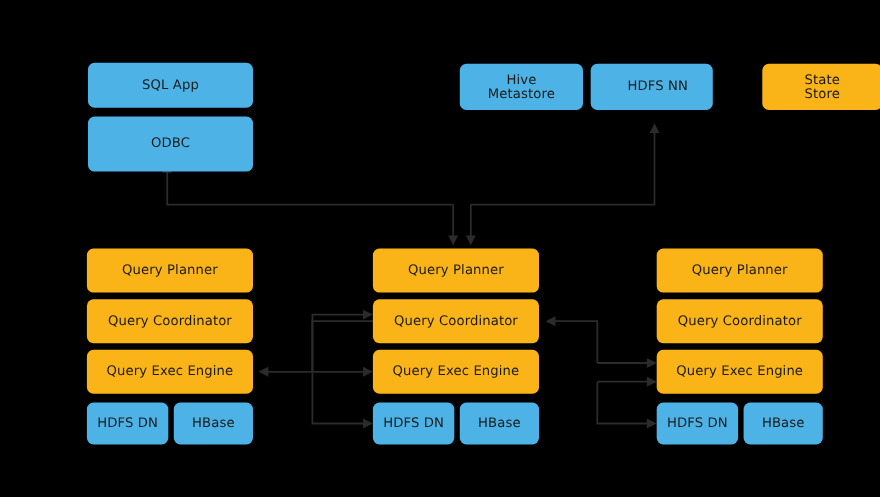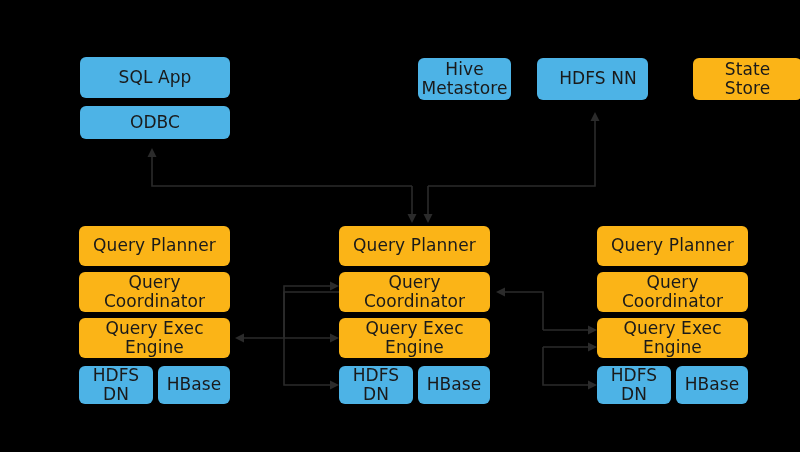--- a/index.html
+++ b/index.html
@@ -18,21 +18,21 @@
   .node {
     position: absolute;
     box-sizing: border-box;
     border-radius: 6px;
     display: flex;
     align-items: center;
     justify-content: center;
     text-align: center;
     line-height: 1.12;
     color: #1a1a1a;
-    font-size: 17px;
+    font-size: 12px;
     letter-spacing: 0.1px;
     user-select: none;
   }
   .node.blue  { background: #4db3e6; }
   .node.amber { background: #fbb417; }
   .node .lbl { display: block; pointer-events: none; white-space: pre-line; }
   svg.wires {
     position: absolute;
     left: 0; top: 0;
     width: 800px;
@@ -90,25 +90,25 @@
     <path d="M 543 347 L 591 347"></path>
     <polygon class="arrowhead" points="597,347 588,342.5 588,351.5"></polygon>
 
     <path d="M 543 347 L 543 385 L 591 385"></path>
     <polygon class="arrowhead" points="597,385 588,380.5 588,389.5"></polygon>
   </svg>
 
   <div class="node blue" style="left:80px; top:57px; width:150px; height:41px;">
     <span class="lbl">SQL App</span>
   </div>
-  <div class="node blue" style="left:80px; top:106px; width:150px; height:33px;">
+  <div class="node blue" style="left:80px; top:106px; width:150px; height:50px;">
     <span class="lbl">ODBC</span>
   </div>
 
-  <div class="node blue" style="left:418px; top:58px; width:93px; height:42px;">
+  <div class="node blue" style="left:418px; top:58px; width:112px; height:42px;">
     <span class="lbl">Hive
 Metastore</span>
   </div>
   <div class="node blue" style="left:537px; top:58px; width:111px; height:42px;padding-left:11px;">
     <span class="lbl">HDFS NN</span>
   </div>
   <div class="node amber" style="left:654px; top:58px; width:109px; height:42px;margin-left:39px;">
     <span class="lbl">State
 Store</span>
   </div>

